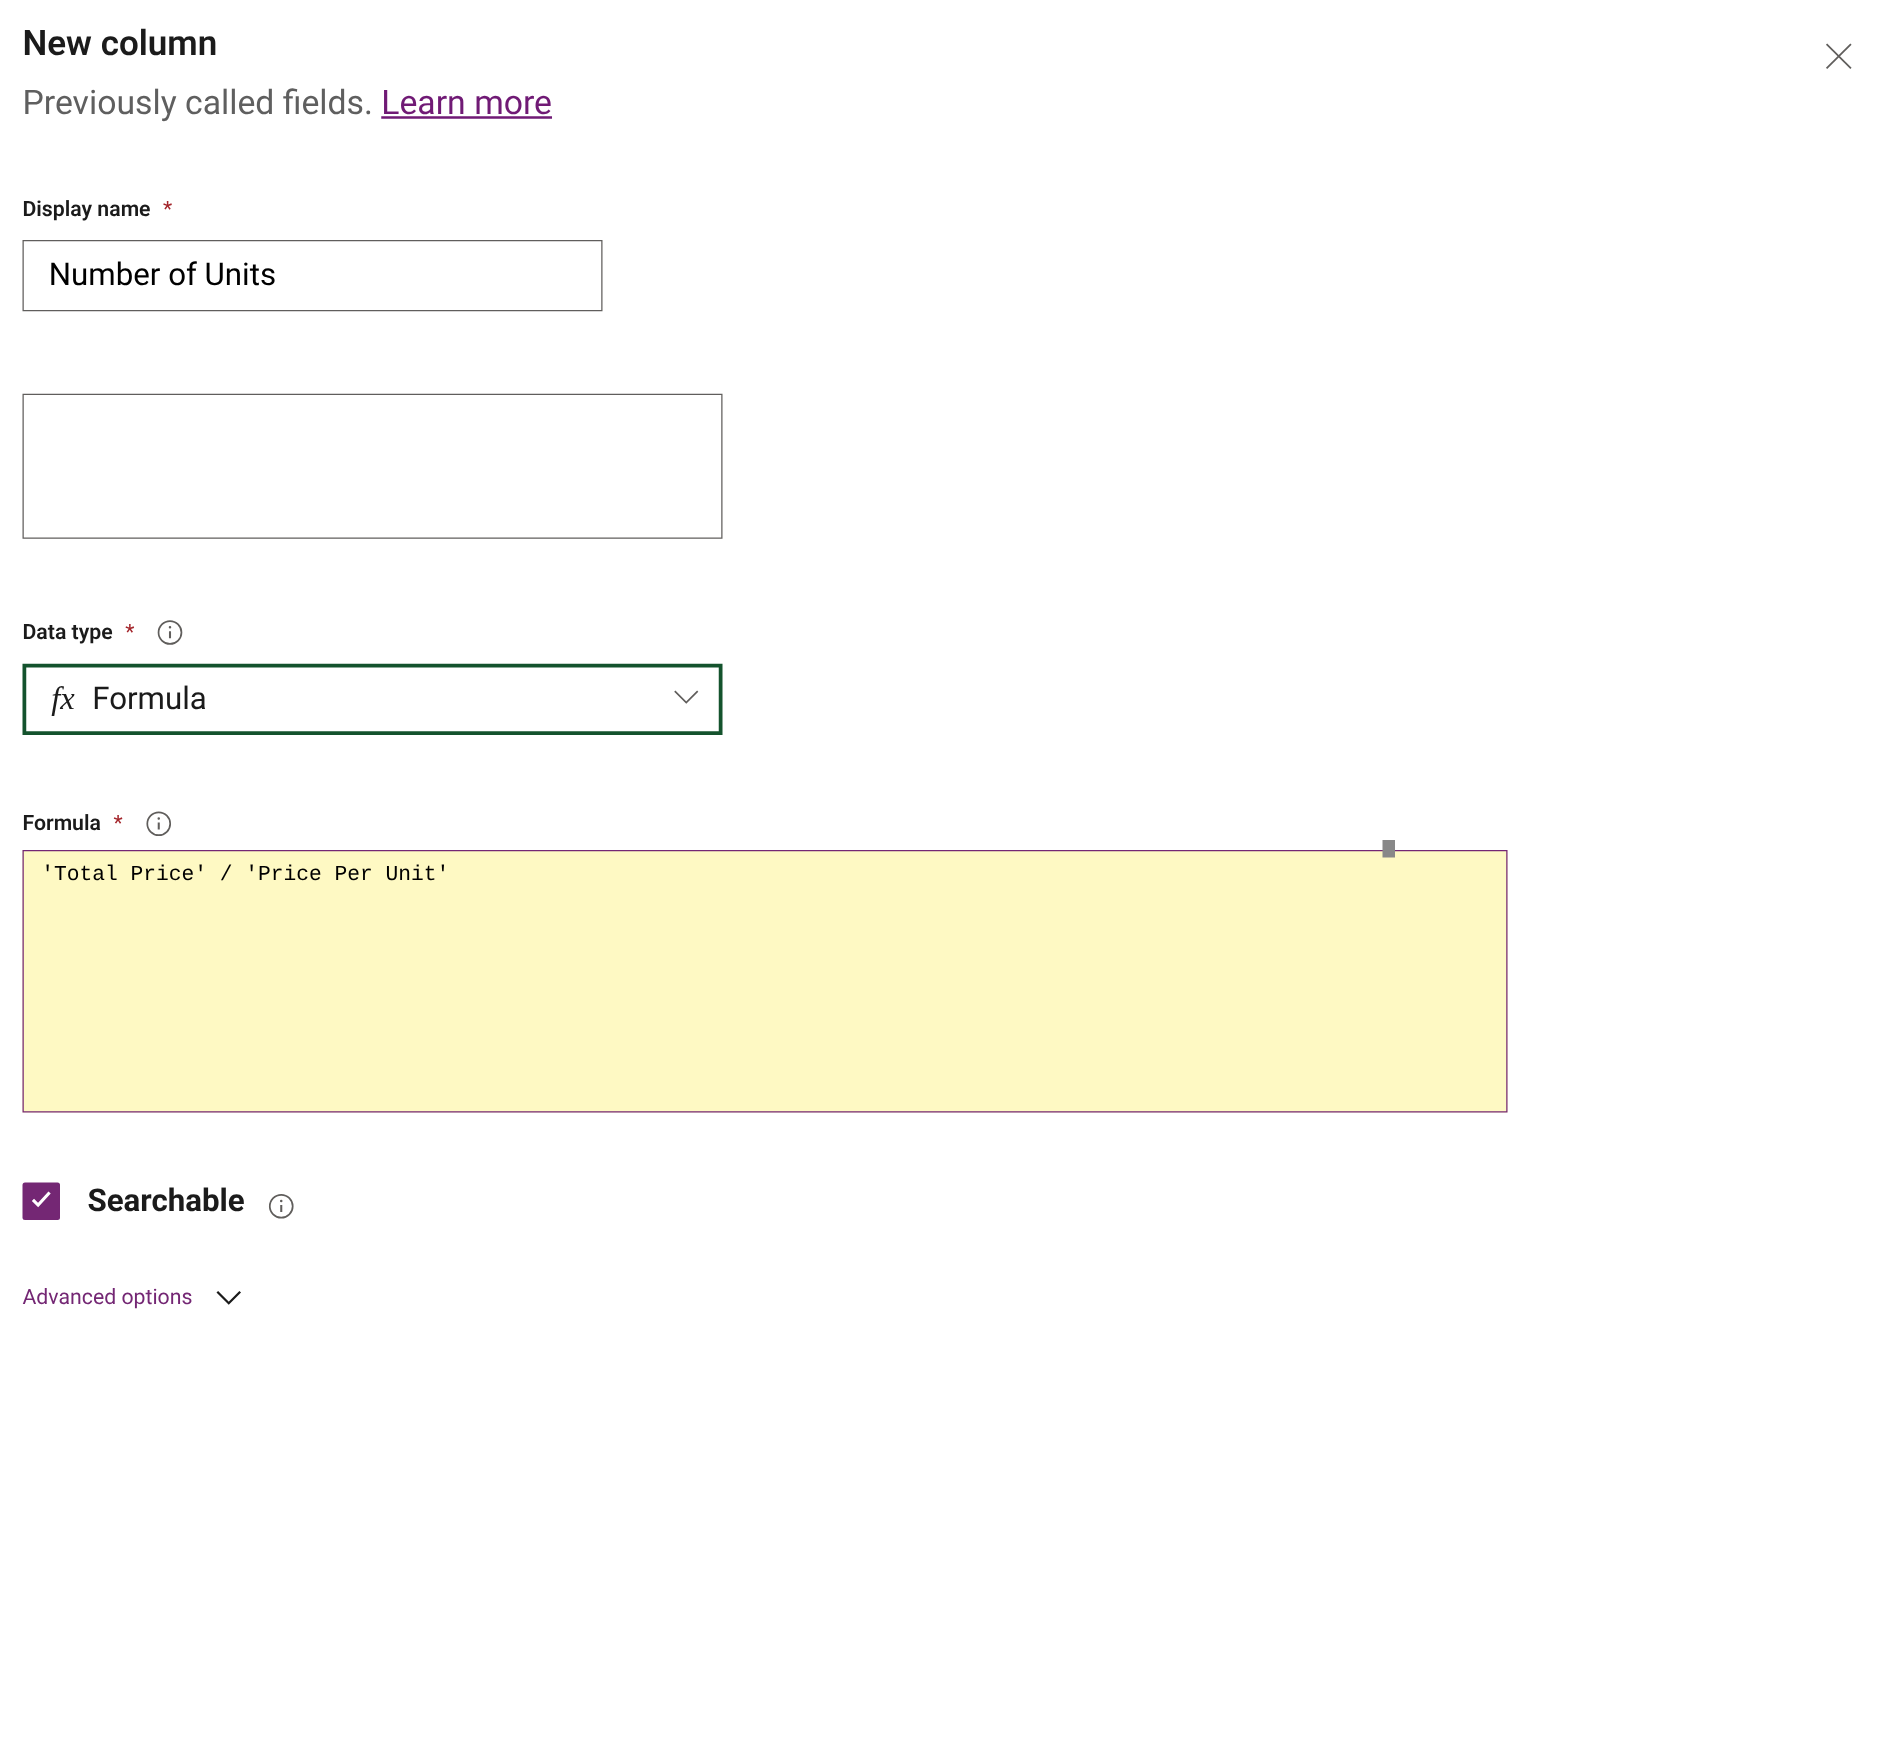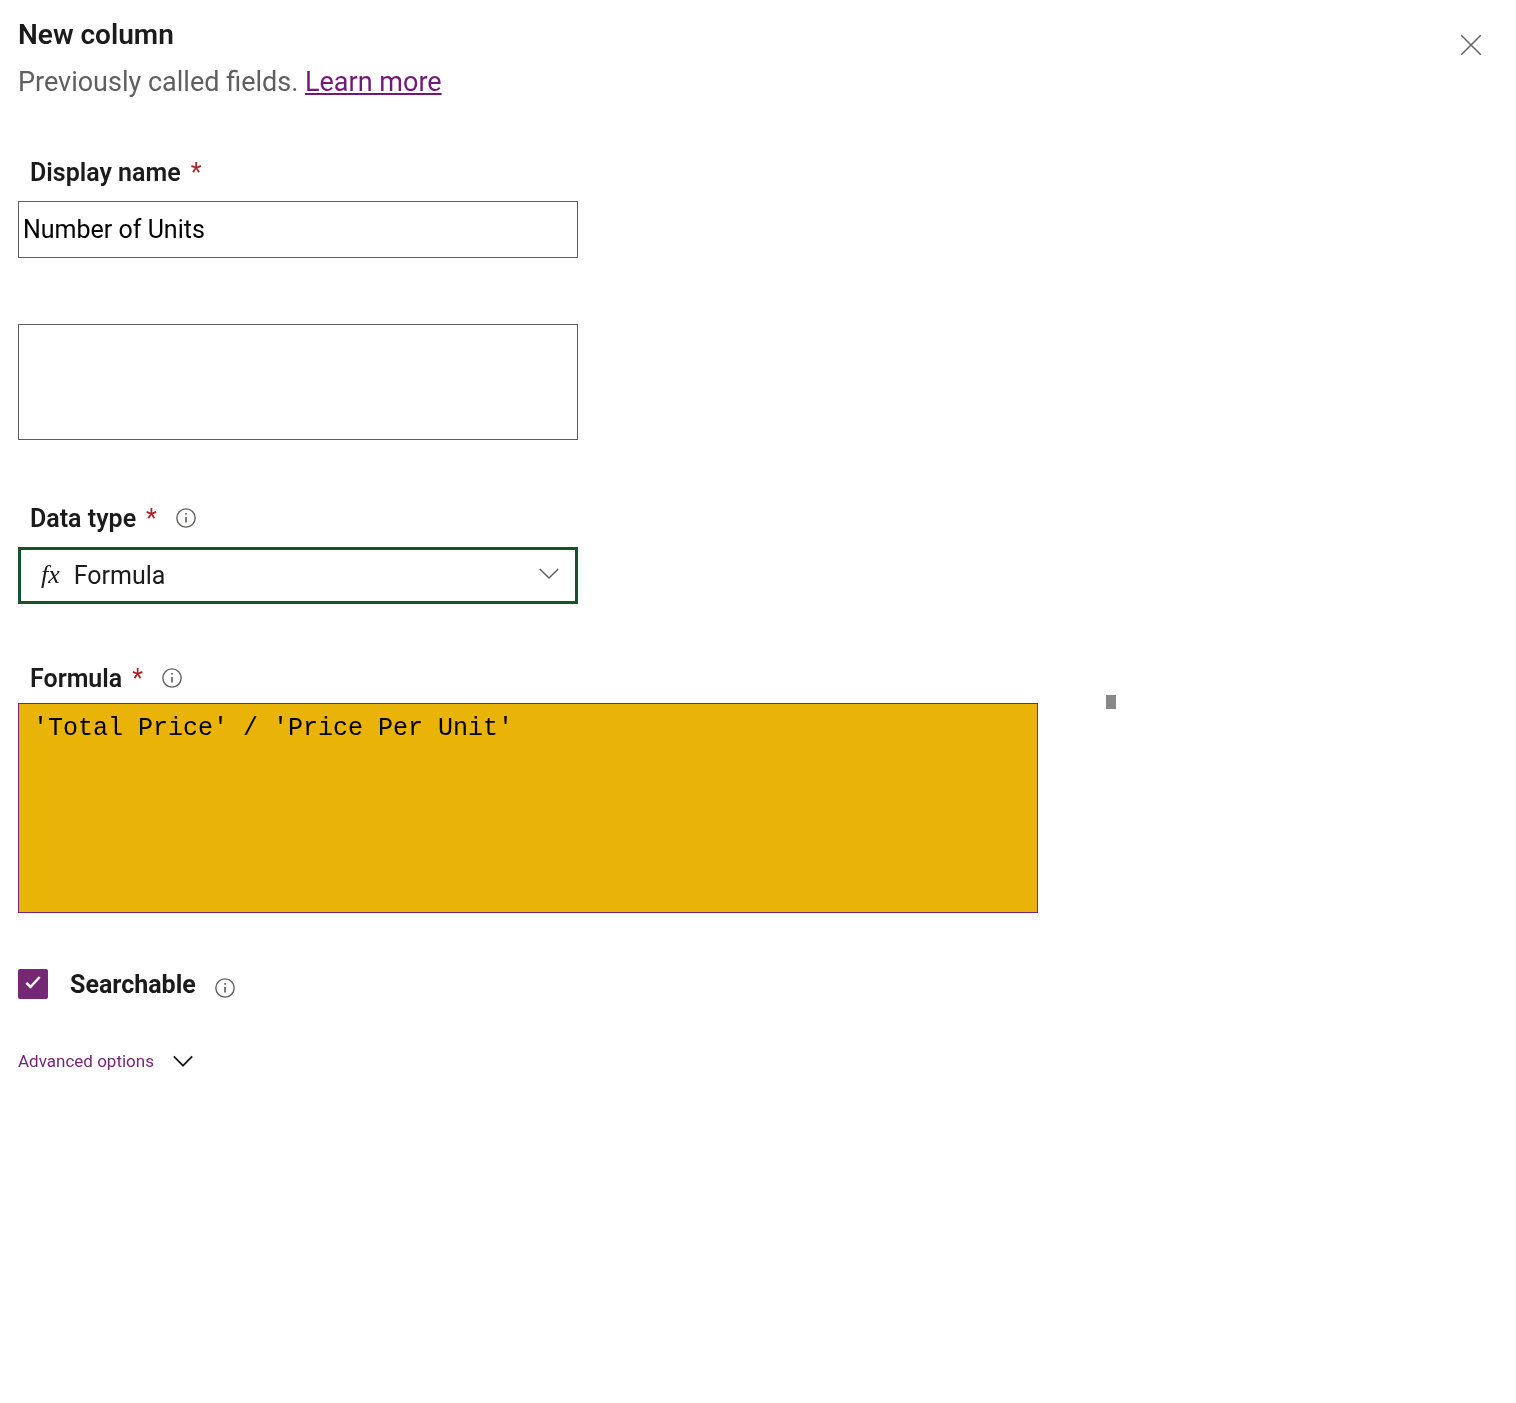--- a/index.html
+++ b/index.html
@@ -52,27 +52,26 @@
       stroke: #605e5c;
       stroke-width: 1.3;
     }
     .form-group {
       margin-top: 60px;
     }
     .form-group.tight {
       margin-top: 52px;
     }
     .form-label {
-      font-size: 25px;
+      font-size: 17px;
       font-weight: 600;
       color: #1b1b1b;
       display: flex;
       align-items: center;
       gap: 8px;
-      margin-left: 12px;
     }
     .required {
       color: #a4262c;
       font-weight: 400;
       margin-left: 2px;
     }
     .info-icon {
       display: inline-flex;
       align-items: center;
       justify-content: center;
@@ -81,24 +80,24 @@
       margin-left: 10px;
       cursor: pointer;
     }
     .info-icon svg {
       width: 22px;
       height: 22px;
       stroke: #605e5c;
       fill: none;
     }
     .text-input {
-      width: 560px;
+      width: 464px;
       height: 57px;
       border: 1px solid #605e5c;
-      padding: 0 4px;
+      padding: 0 20px;
       font-size: 25px;
       font-family: inherit;
       margin-top: 14px;
       outline: none;
       background: #fff;
     }
     .textarea-input {
       width: 560px;
       height: 116px;
       border: 1px solid #605e5c;
@@ -142,30 +141,30 @@
       pointer-events: none;
     }
     .select-chevron svg {
       width: 22px;
       height: 14px;
       stroke: #605e5c;
       fill: none;
       stroke-width: 1.5;
     }
     .formula-input {
-      width: 1020px;
+      width: 1188px;
       height: 210px;
       border: 1px solid #742774;
       padding: 10px 14px;
-      font-size: 25px;
+      font-size: 17px;
       font-family: "Consolas", "Courier New", monospace;
       margin-top: 10px;
       outline: none;
       resize: none;
-      background: #eab308;
+      background: #fef9c3;
       position: relative;
     }
     .formula-wrap {
       position: relative;
       width: 1100px;
     }
     .formula-scroll {
       position: absolute;
       right: 2px;
       top: 2px;

